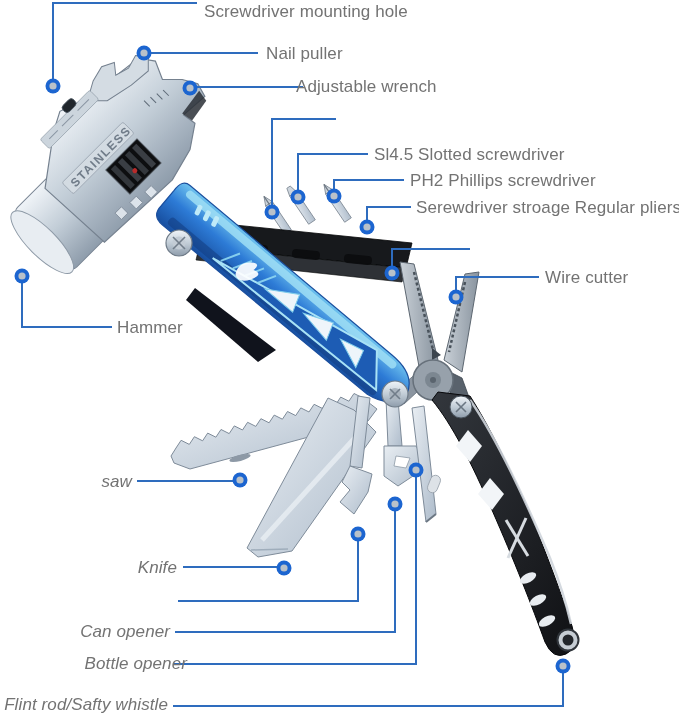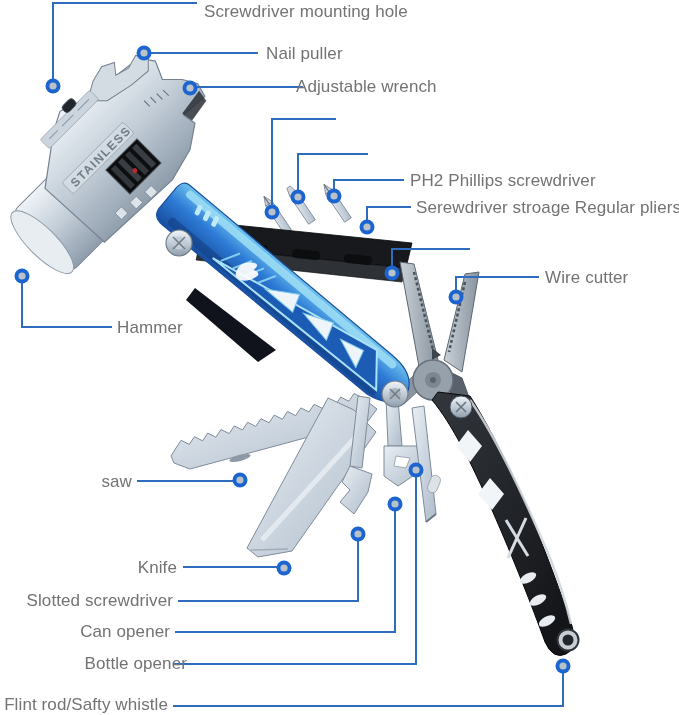--- a/index.html
+++ b/index.html
@@ -12,21 +12,21 @@
   }
   .stage svg{position:absolute;left:0;top:0;}
   .lbl{
     position:absolute;
     font-size:17px;
     line-height:21px;
     color:#737373;
     white-space:nowrap;
     letter-spacing:0.1px;
   }
-  .lbl-r{text-align:right;}
+  .lbl-r{text-align:right;font-style:italic;}
 </style>
 </head>
 <body>
 
 <div class="stage">
 
 <svg width="679" height="715" viewBox="0 0 679 715">
   <defs>
     <linearGradient id="gSilver" x1="0" y1="0" x2="0" y2="1">
       <stop offset="0" stop-color="#f0f4f8"></stop>
@@ -330,23 +330,23 @@
     <g>
           <circle cx="563" cy="666" r="7.5" fill="#1c65d0"></circle>
           <circle cx="563" cy="666" r="3.6" fill="#b9c1c9"></circle>
         </g>
   </g>
 </svg>
 
   <div class="lbl" style="left:204px;top:1px">Screwdriver mounting hole</div>
   <div class="lbl" style="left:266px;top:43px">Nail puller</div>
   <div class="lbl" style="left:296px;top:76px">Adjustable wrench</div>
+  <div class="lbl" style="left:374px;top:144px">Sl4.5 Slotted screwdriver</div>
   <div class="lbl" style="left:410px;top:170px">PH2 Phillips screwdriver</div>
   <div class="lbl" style="left:416px;top:197px">Serewdriver stroage Regular pliers</div>
   <div class="lbl" style="left:545px;top:267px">Wire cutter</div>
   <div class="lbl" style="left:117px;top:317px">Hammer</div>
   <div class="lbl lbl-r" style="right:547px;top:471px">saw</div>
   <div class="lbl lbl-r" style="right:502px;top:557px">Knife</div>
-  <div class="lbl lbl-r" style="right:506px;top:590px">Slotted screwdriver</div>
   <div class="lbl lbl-r" style="right:509px;top:621px">Can opener</div>
   <div class="lbl lbl-r" style="right:492px;top:653px">Bottle opener</div>
   <div class="lbl lbl-r" style="right:511px;top:694px">Flint rod/Safty whistle</div>
 </div>
 
 </body></html>

